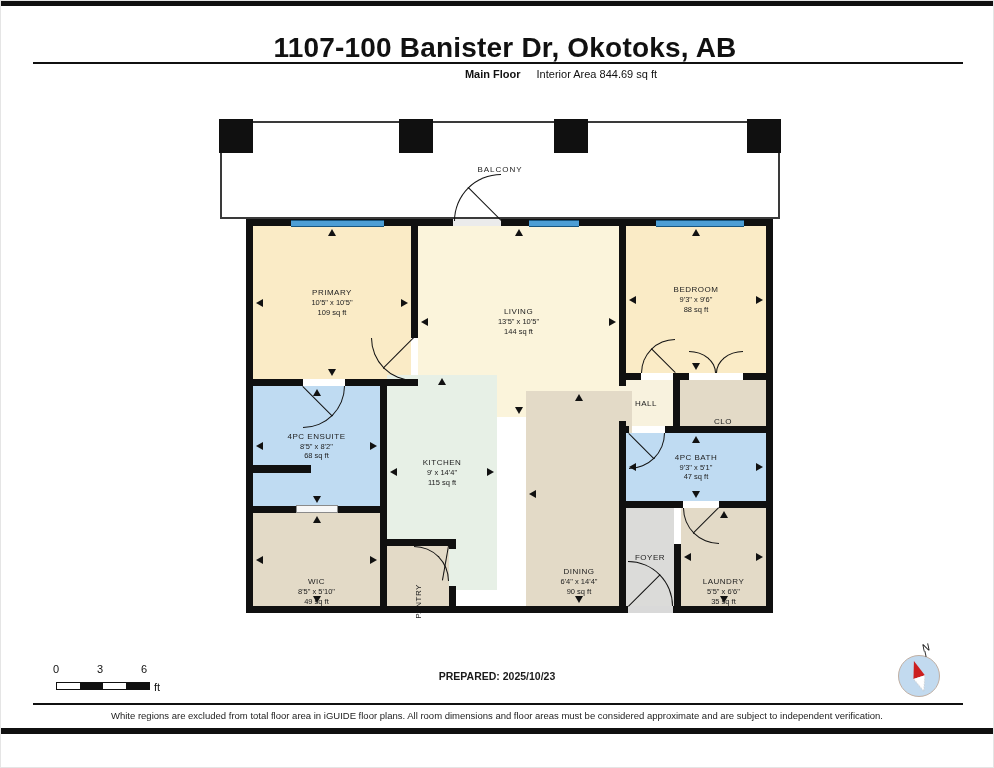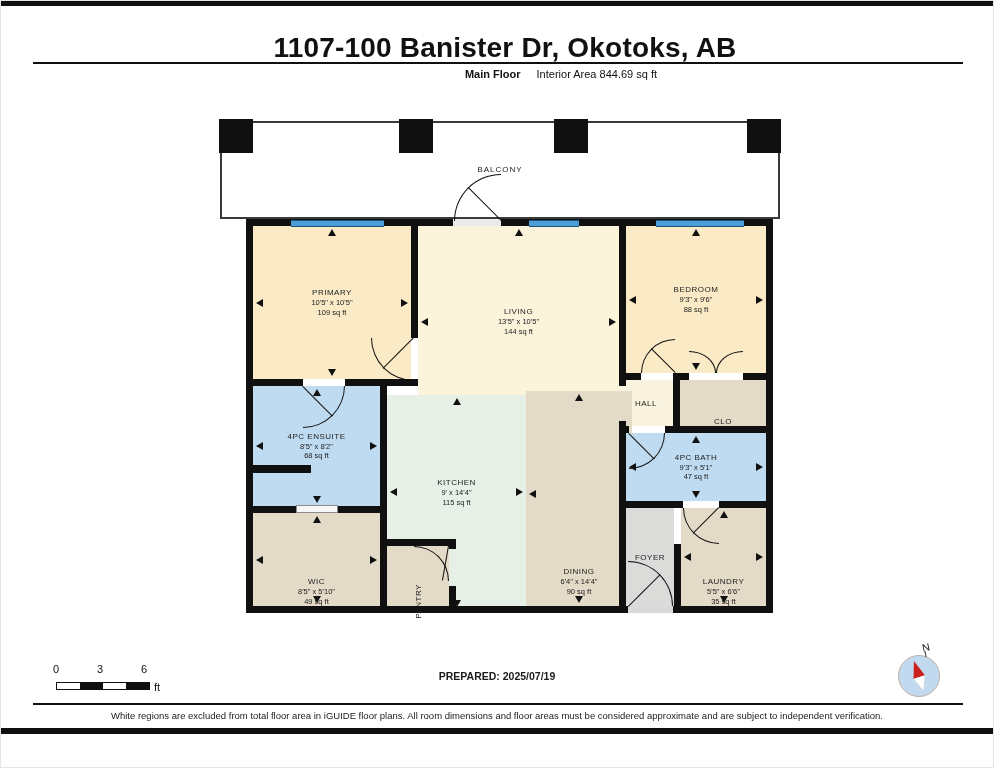--- a/index.html
+++ b/index.html
@@ -125,21 +125,21 @@
       <i class="arr down"></i>
       <i class="arr left"></i>
       <i class="arr right"></i>
     <div class="rlabel">
       <div class="rname">4PC ENSUITE</div>
       <div class="rsub">8'5" x 8'2"</div>
       <div class="rsub">68 sq ft</div>
     </div>
   </div>
 
-  <div class="room mint" style="left:386px;top:394px;width:139px;height:215px">
+  <div class="room mint" style="left:386px;top:374px;width:110px;height:215px">
     <i class="arr up"></i>
       <i class="arr down"></i>
       <i class="arr left" style="top:45%"></i>
       <i class="arr right" style="top:45%"></i>
     <div class="rlabel" style="margin-bottom:20px">
       <div class="rname">KITCHEN</div>
       <div class="rsub">9' x 14'4"</div>
       <div class="rsub">115 sq ft</div>
     </div>
   </div>
@@ -250,21 +250,21 @@
   <i class="leaf" style="left:627px;top:605px;width:45px;transform:rotate(-45deg)"></i>
   <i class="arc tr" style="left:413px;top:545px;width:35px;height:35px"></i>
   <i class="leaf" style="left:448px;top:545px;width:35px;transform:rotate(100deg)"></i>
 
   <span class="ticklab" style="left:49px">0</span>
   <span class="ticklab" style="left:93px">3</span>
   <span class="ticklab" style="left:137px">6</span>
   <div id="scalebar"><span class="segw"></span><span class="segb"></span><span class="segw"></span><span class="segb"></span></div>
   <span id="ftlab">ft</span>
 
-  <div id="prepared">PREPARED: 2025/07/19</div>
+  <div id="prepared">PREPARED: 2025/10/23</div>
 
   <div id="compass">
     <div id="needle">
       <div class="n-red"></div>
       <div class="n-white"></div>
     </div>
   </div>
   <span id="north">N</span>
   <i class="abs" id="ntick"></i>
 

